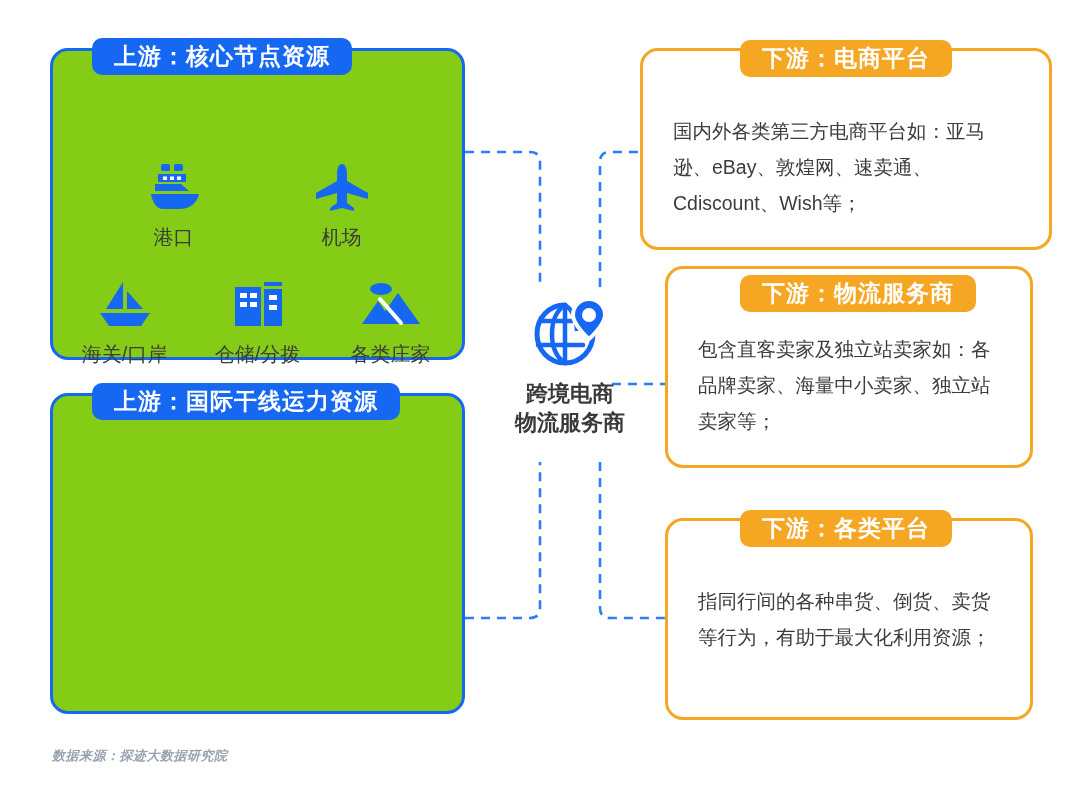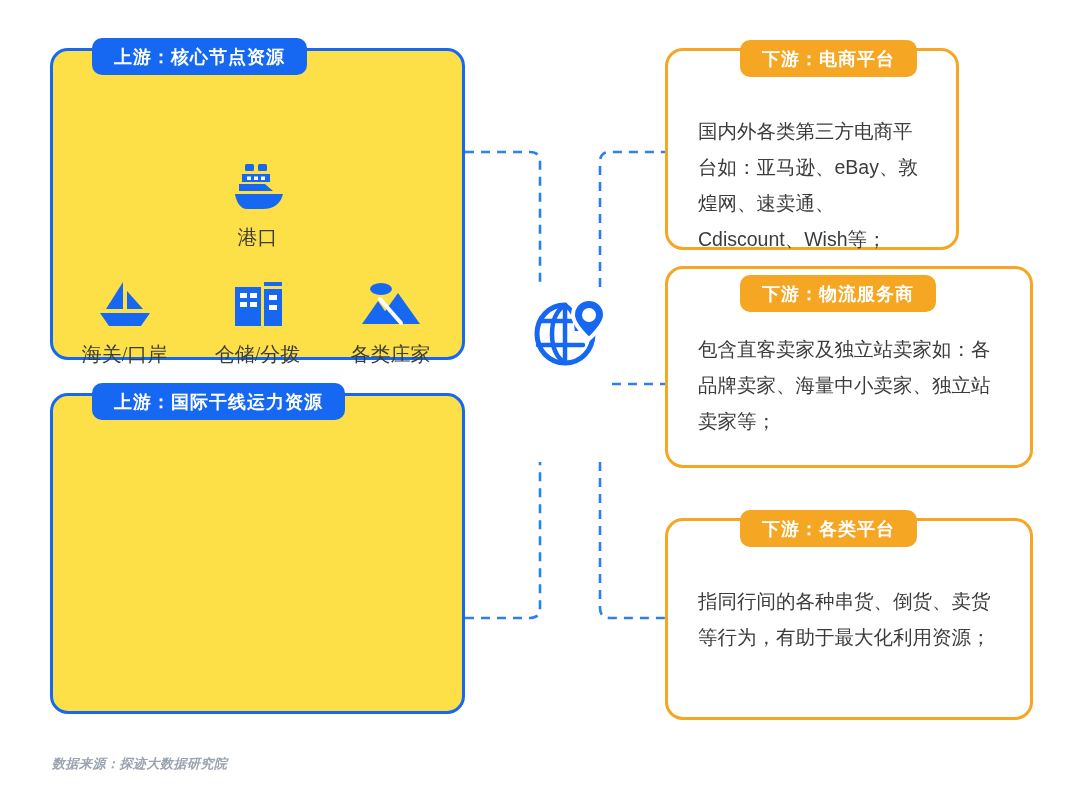--- a/index.html
+++ b/index.html
@@ -12,34 +12,33 @@
   #stage { position: relative; width: 1080px; height: 791px; }
 
   
   #wires { position: absolute; inset: 0; width: 1080px; height: 791px; pointer-events: none; }
 
   
   .up-box {
     position: absolute;
     border: 3px solid #1668f3;
     border-radius: 18px;
-    background: #fde047;
-    font-family: Liberation Serif, serif;
+    background: #84cc16;
   }
   #up-box-1 { left: 50px;  top: 48px;  width: 415px; height: 312px; }
   #up-box-2 { left: 50px;  top: 393px; width: 415px; height: 321px; }
 
   .badge {
     position: absolute;
     height: 37px;
     display: flex; align-items: center; justify-content: center;
     padding: 16px 22px;
     border-radius: 10px;
     color: #ffffff;
-    font-size: 18px;
+    font-size: 23px;
     font-weight: bold;
     letter-spacing: 1px;
     white-space: nowrap;
     line-height: 1;
   }
   .badge-blue { background: #1668f3; }
   .badge-orange { background: #f5a623; }
 
   #badge-up-1 { left: 92px;  top: 38px; }
   #badge-up-2 { left: 92px;  top: 383px; }
@@ -84,21 +83,21 @@
     white-space: pre-line;
   }
 
   
   .down-panel {
     position: absolute;
     border: 3px solid #f5a623;
     border-radius: 18px;
     background: #ffffff;
   }
-  #down-panel-1 { left: 665px; top: 48px;  width: 294px; height: 202px; }
+  #down-panel-1 { left: 640px; top: 48px;  width: 412px; height: 202px; }
   #down-panel-2 { left: 665px; top: 266px; width: 368px; height: 202px; }
   #down-panel-3 { left: 665px; top: 518px; width: 368px; height: 202px; }
 
   #badge-down-1 { left: 740px; top: 40px; text-align: right; }
   #badge-down-2 { left: 740px; top: 275px; }
   #badge-down-3 { left: 740px; top: 510px; text-align: center; }
 
   .panel-text {
     position: absolute;
     left: 30px; right: 26px;
@@ -111,21 +110,20 @@
 
   
   #footer-source {
     position: absolute;
     left: 52px; top: 747px;
     font-size: 13px;
     font-style: italic;
     font-weight: bold;
     color: #9aa3b0;
     letter-spacing: 0.5px;
-    margin-top: 8px;
   }
 </style>
 </head>
 <body>
 
 <div id="stage">
 
   <svg id="wires" viewBox="0 0 1080 791">
     <g fill="none" stroke="#2b7ff5" stroke-width="2.6" stroke-dasharray="9 7" stroke-linecap="butt">
 
@@ -154,20 +152,28 @@
               <rect x="20" y="14.5" width="4" height="3.5" fill="#ffffff"></rect>
               <rect x="27" y="14.5" width="4" height="3.5" fill="#ffffff"></rect>
               <rect x="34" y="14.5" width="4" height="3.5" fill="#ffffff"></rect>
               <path d="M12 22 H38 L46 29 H12 Z" fill="#1668f3"></path>
               <path d="M8 32 H56 C54 41 47 47 36 47 H20 C13 47 9 39 8 32 Z" fill="#1668f3"></path>
             </svg>
           </div>
           <div class="icon-label">港口</div>
         </div>
 
+        <div class="icon-cell">
+          <div class="icon-glyph">
+            <svg width="62" height="50" viewBox="0 0 62 50">
+              <path d="M31 2 C34 2 36 6 36 12 V19 L57 31 V37 L36 31 V41 L43 46 V49 L31 46 L19 49 V46 L26 41 V31 L5 37 V31 L26 19 V12 C26 6 28 2 31 2 Z" fill="#1668f3"></path>
+            </svg>
+          </div>
+          <div class="icon-label">机场</div>
+        </div>
       </div>
 
       <div class="icon-row row-b">
         <div class="icon-cell">
           <div class="icon-glyph">
             <svg width="62" height="50" viewBox="0 0 62 50">
               <path d="M29 3 L29 30 L12 30 Z" fill="#1668f3"></path>
               <path d="M33 12 L33 30 L49 30 Z" fill="#1668f3"></path>
               <path d="M6 34 H56 L47 47 H15 Z" fill="#1668f3"></path>
             </svg>
@@ -220,20 +226,22 @@
         <path d="M34 8 C18 8 6 21 6 37 C6 53 18 66 34 66 C50 66 62 53 62 37" fill="none" stroke="#1668f3" stroke-width="5" stroke-linecap="round"></path>
         <path d="M34 8 C25 14 21 25 21 37 C21 49 25 60 34 66" fill="none" stroke="#1668f3" stroke-width="4.5"></path>
         <path d="M34 8 C43 14 46 25 46 34" fill="none" stroke="#1668f3" stroke-width="4.5"></path>
         <path d="M9 24 H56" stroke="#1668f3" stroke-width="4.5" stroke-linecap="round"></path>
         <path d="M7 48 H52" stroke="#1668f3" stroke-width="4.5" stroke-linecap="round"></path>
         <path d="M34 8 V66" stroke="#1668f3" stroke-width="4.5" stroke-linecap="round"></path>
         <path d="M58 2 C49 2 42 9 42 18 C42 28 58 42 58 42 C58 42 74 28 74 18 C74 9 67 2 58 2 Z" fill="#1668f3" stroke="#ffffff" stroke-width="4"></path>
         <circle cx="58" cy="18" r="7" fill="#ffffff"></circle>
       </svg>
     </div>
+    <div class="center-label">跨境电商
+物流服务商</div>
   </div>
 
   <div class="down-panel" id="down-panel-1">
     <div class="panel-text">国内外各类第三方电商平台如：亚马逊、eBay、敦煌网、速卖通、Cdiscount、Wish等；</div>
   </div>
   <div class="badge badge-orange" id="badge-down-1">下游：电商平台</div>
 
   <div class="down-panel" id="down-panel-2">
     <div class="panel-text">包含直客卖家及独立站卖家如：各品牌卖家、海量中小卖家、独立站卖家等；</div>
   </div>

